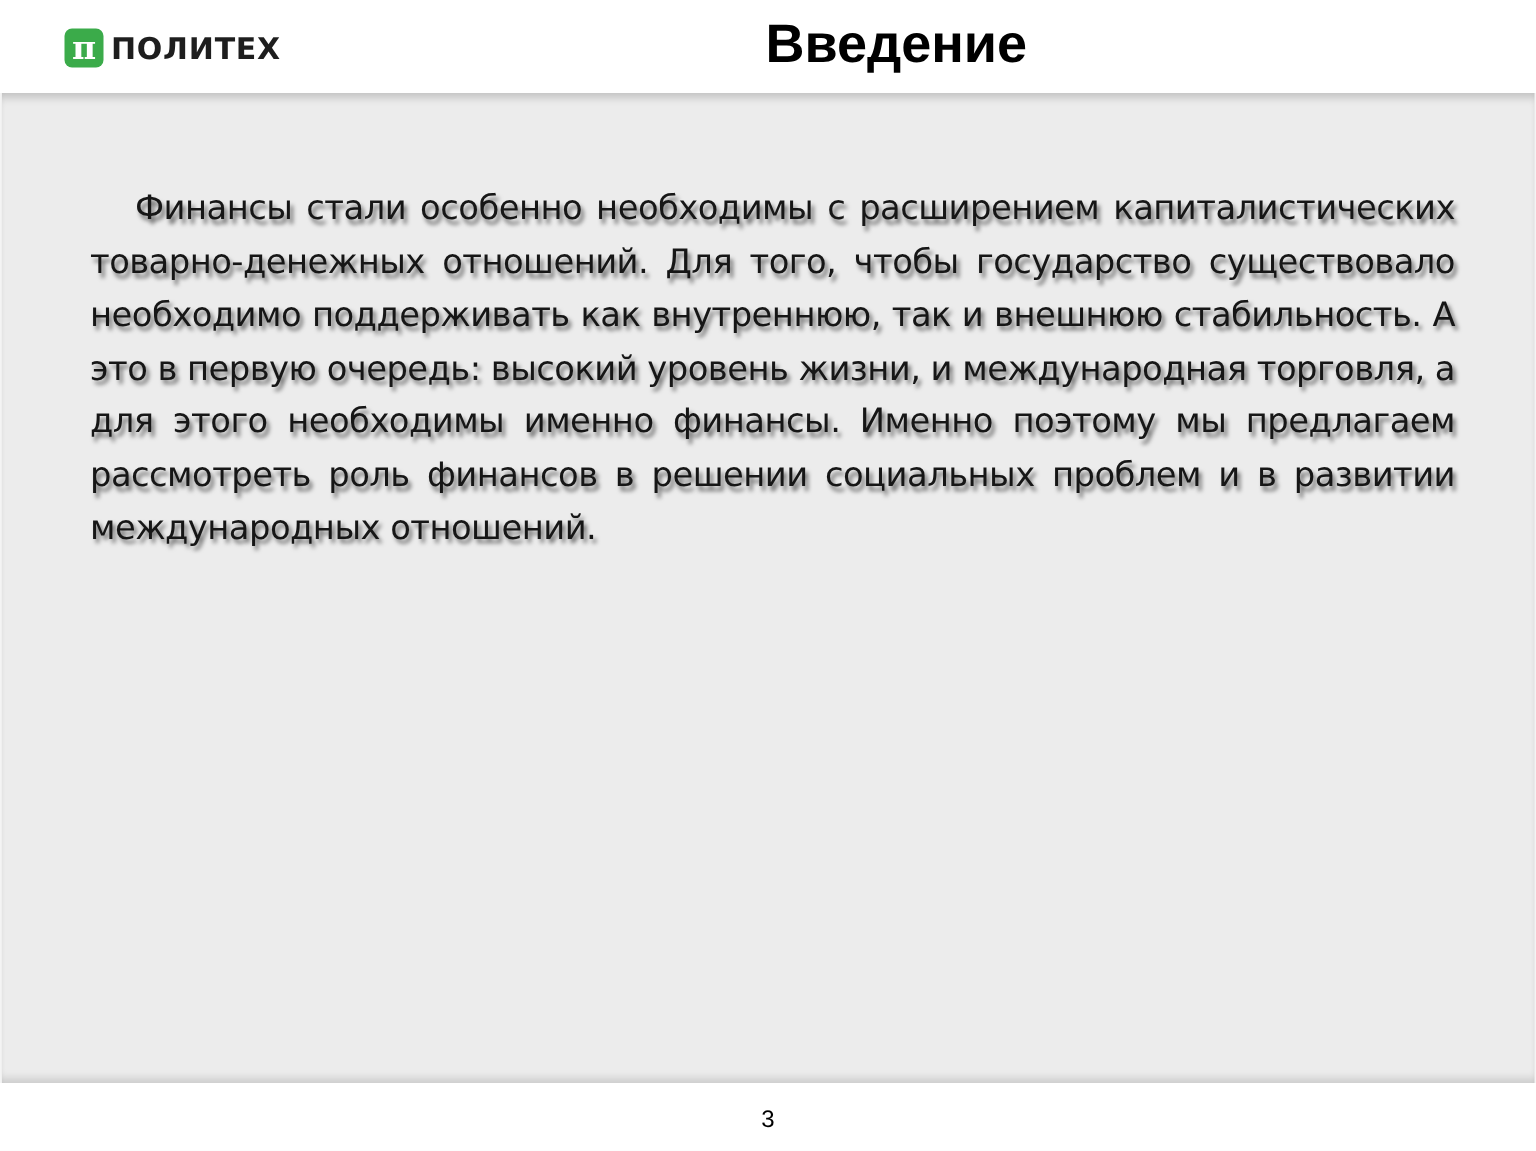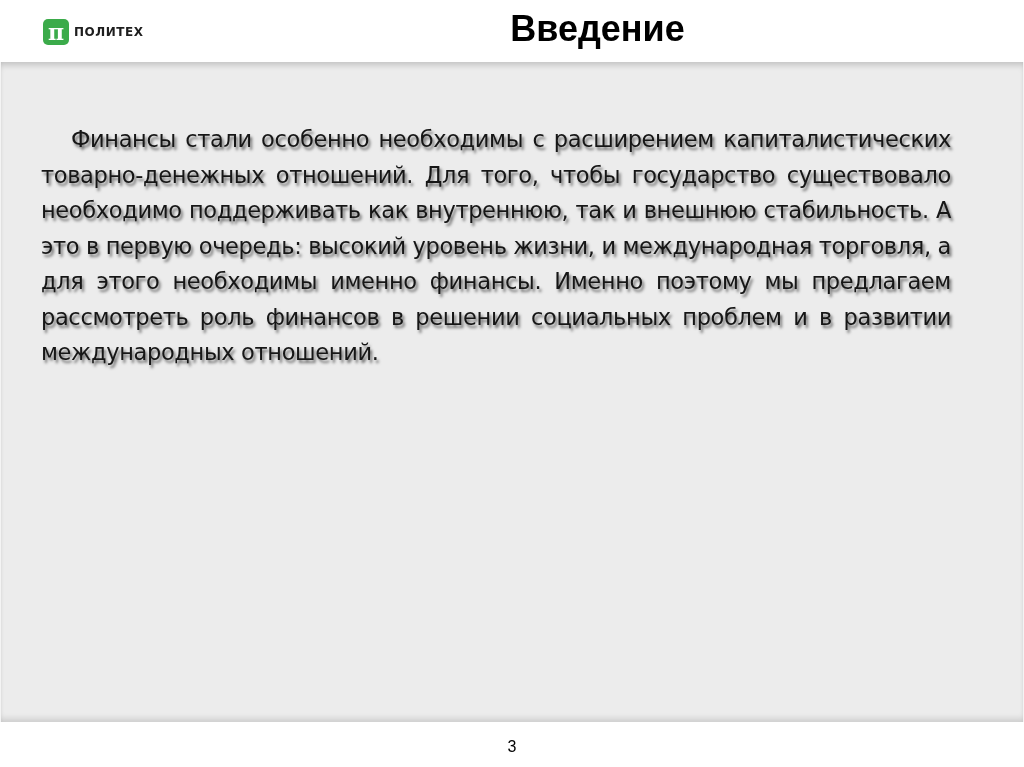--- a/index.html
+++ b/index.html
@@ -42,21 +42,21 @@
       color: #ffffff;
       font-family: "DejaVu Serif", serif;
       font-weight: bold;
       font-size: 22px;
       line-height: 26px;
     }
     .logo-text {
       margin-left: 5px;
       font-family: "DejaVu Sans", sans-serif;
       font-weight: bold;
-      font-size: 12px;
+      font-size: 20px;
       letter-spacing: 0.5px;
       color: #1e1e1e;
     }
     .title {
       position: absolute;
       left: 0;
       width: 1195px;
       top: 8px;
       text-align: center;
       font-family: "Liberation Sans", sans-serif;
@@ -71,21 +71,21 @@
       width: 1024px;
       height: 660px;
       background: #ececec;
       box-shadow: inset 0 6px 6px -3px rgba(0,0,0,0.18), inset 0 -6px 6px -3px rgba(0,0,0,0.14);
       border-left: 1px solid #f4f4f4;
       border-right: 1px solid #f4f4f4;
       box-sizing: border-box;
     }
     .body-text {
       position: absolute;
-      left: 41px;
+      left: 60px;
       top: 122px;
       width: 910px;
       margin: 0;
       font-family: "DejaVu Sans", sans-serif;
       font-size: 22.5px;
       line-height: 35.5px;
       color: #161616;
       text-align: justify;
       text-indent: 30px;
       text-shadow: 2px 3px 3px rgba(0,0,0,0.55);

